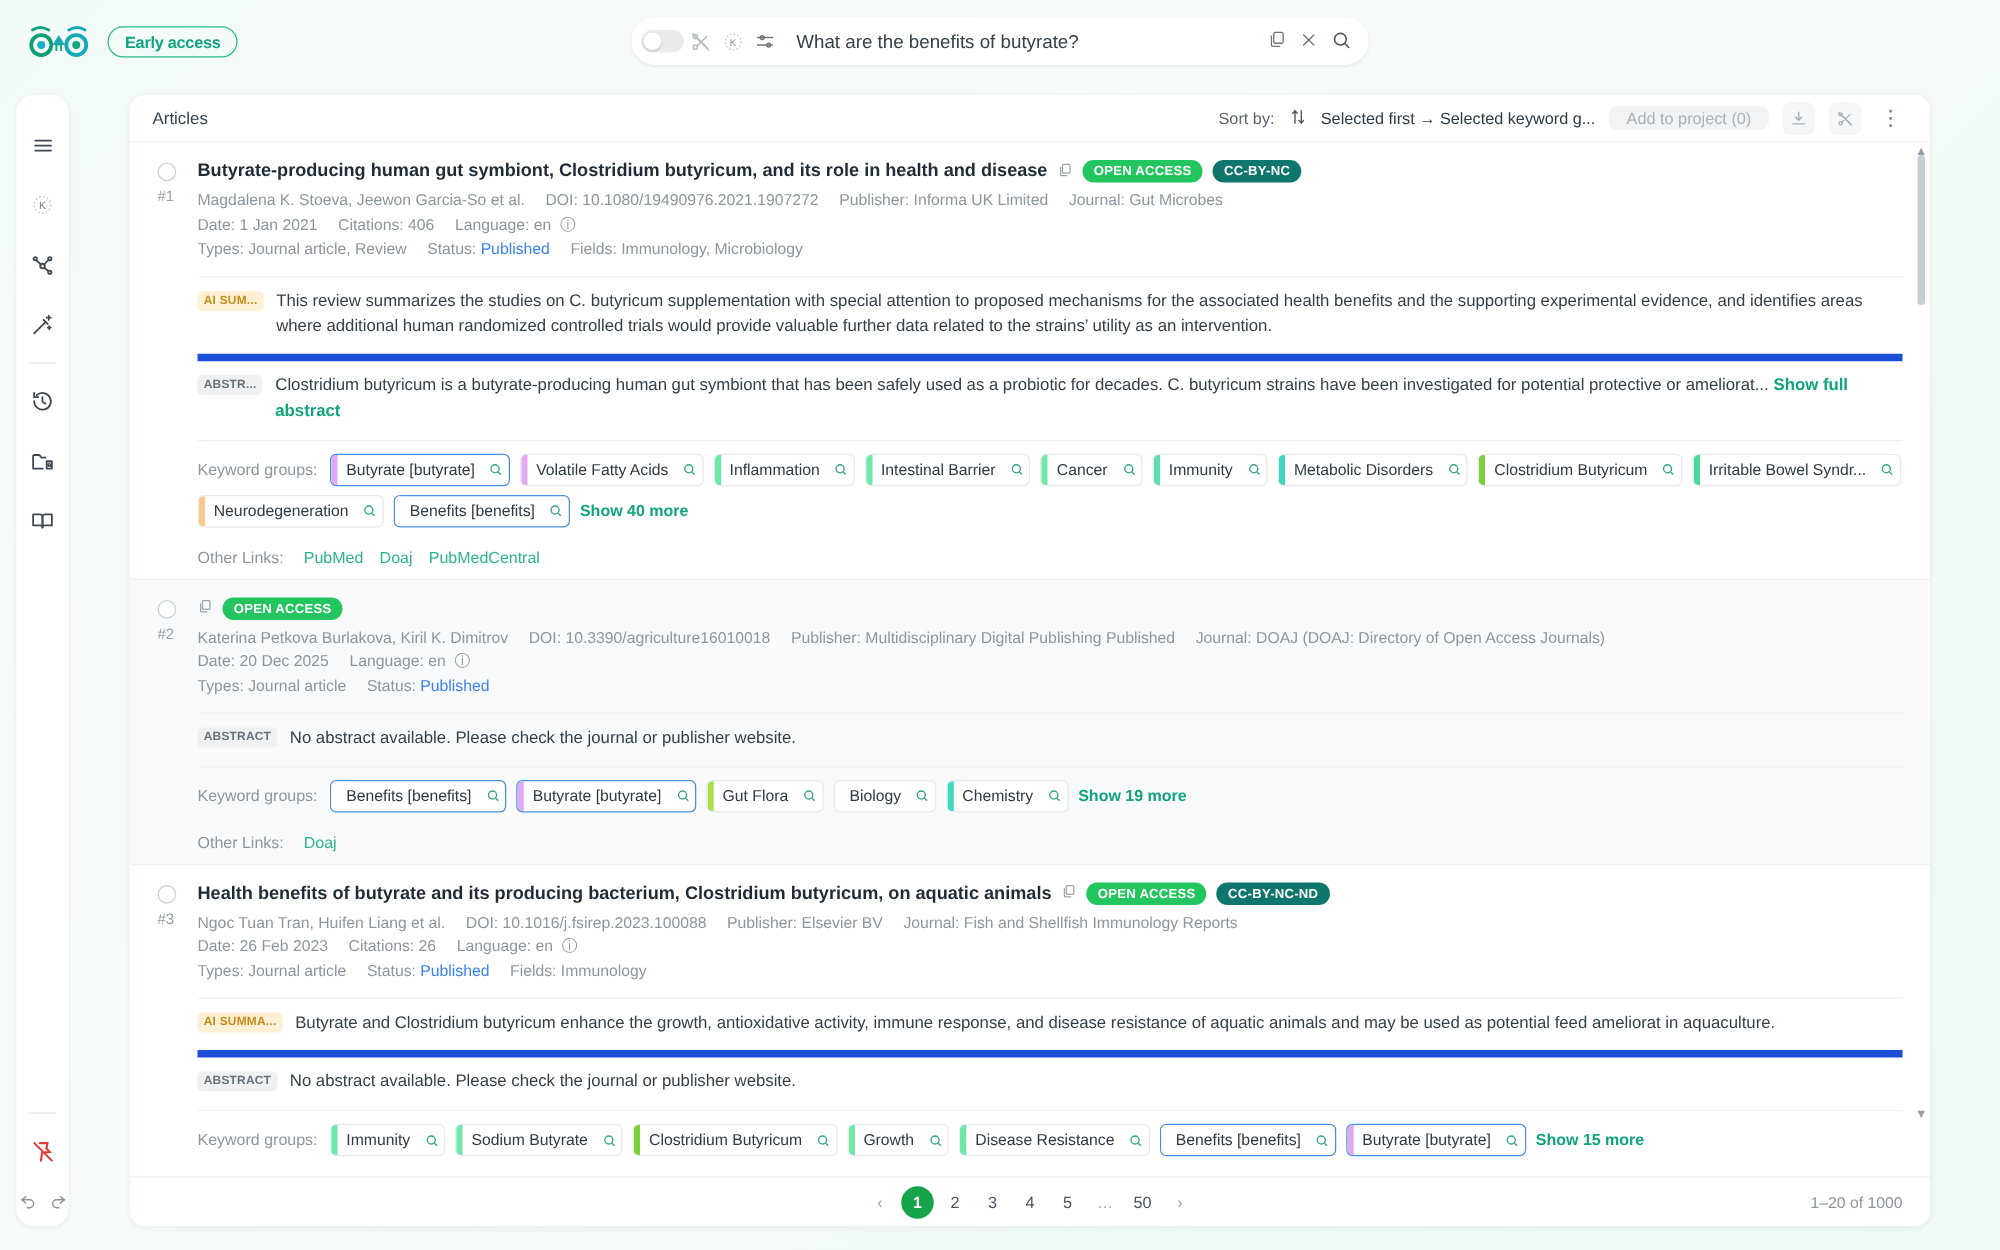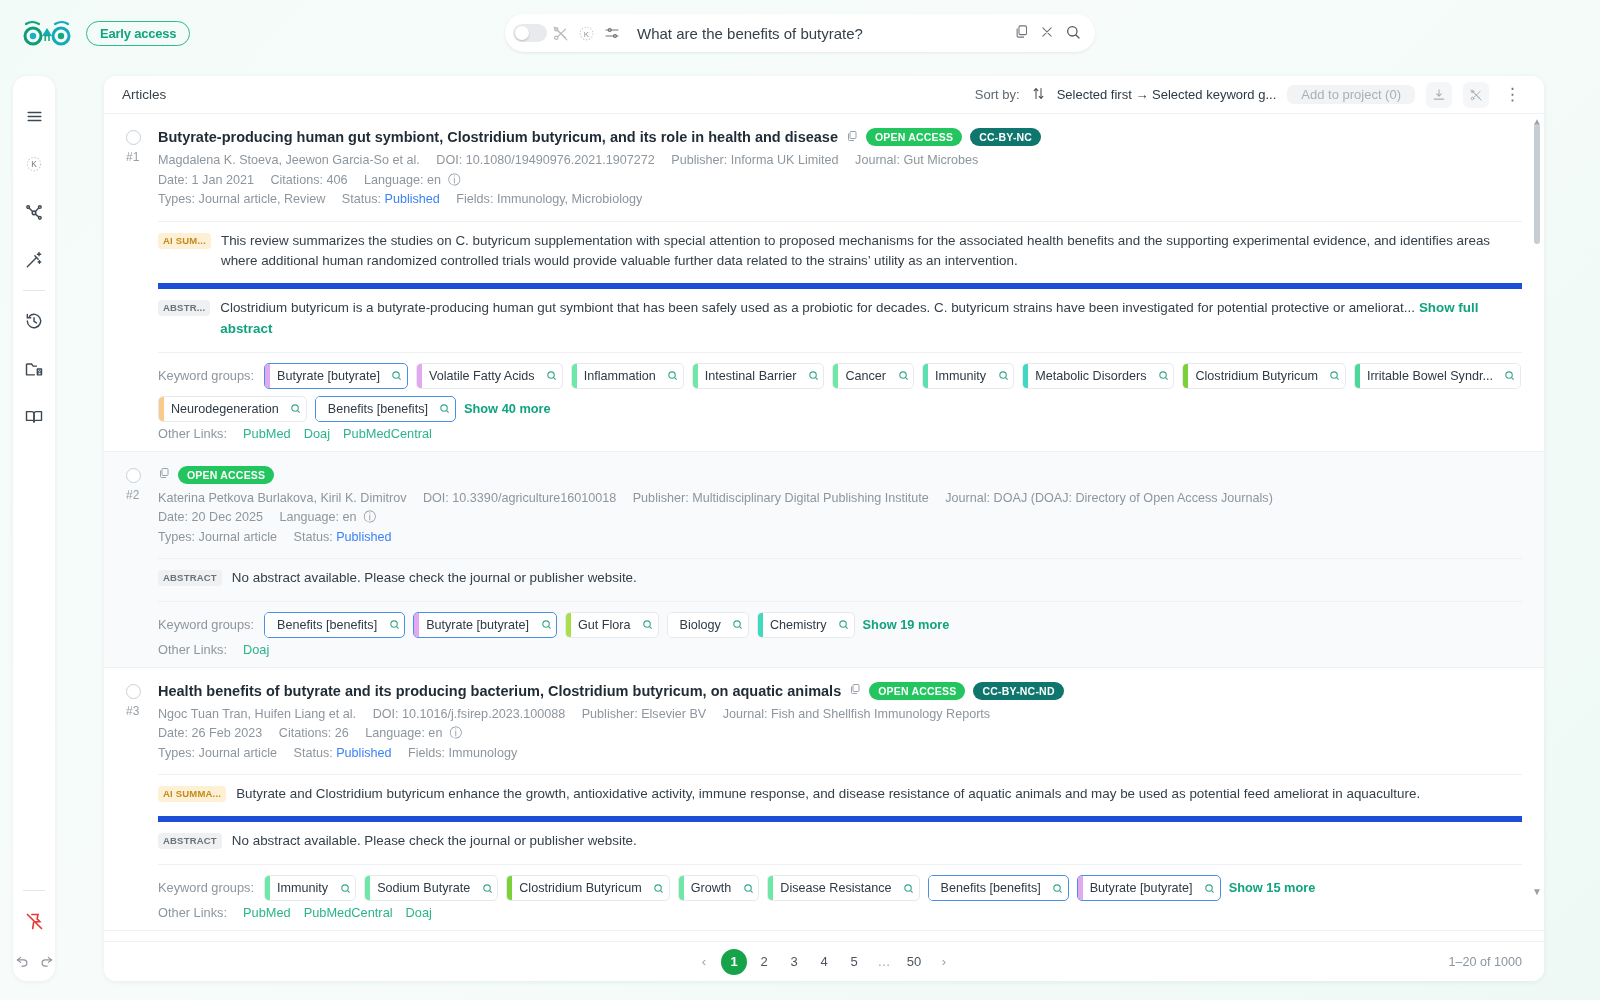--- a/index.html
+++ b/index.html
@@ -107,21 +107,21 @@
   .kw-label { color:#8d969e; font-size:12.8px; padding-top:5px; margin-right:2px; }
   .chip {
     display:flex; align-items:stretch; border:1px solid #e6eaed; border-radius:5px;
     background:#fff; overflow:hidden; height:26px;
   }
   .chip.sel { border:1.4px solid #4a90e2; }
   .chip-bar { width:5px; flex:none; }
   .chip-lbl { font-size:12.6px; color:#2e3a44; padding:0 7px; display:flex; align-items:center; white-space:nowrap; }
   .chip-mag { width:20px; display:flex; align-items:center; justify-content:center; color:#34a58a; flex:none; }
   .showmore { color:#10a37f; font-weight:bold; font-size:12.8px; padding-top:5px; cursor:pointer; }
-  .links { margin-top:4px; font-size:12.8px; color:#8d969e; display:flex; gap:13px; align-items:flex-start; }
+  .links { margin-top:16px; font-size:12.8px; color:#8d969e; display:flex; gap:13px; align-items:flex-start; }
   .links .lbl { margin-right:3px; }
   .links a { color:#2bb48c; text-decoration:none; cursor:pointer; }
   
   .pager { height:40px; flex:none; display:flex; align-items:center; justify-content:center; position:relative; border-top:1px solid #eef1f3; background:#fff; }
   .pg { width:26px;height:26px;border-radius:13px;display:flex;align-items:center;justify-content:center;font-size:13px;color:#4a555f;cursor:pointer;margin:0 2px; }
   .pg.active { background:#16a34a; color:#fff; font-weight:bold; }
   .pg.arrow { color:#9aa3aa; }
   .pg.dots { color:#9aa3aa; cursor:default; }
   .range { position:absolute; right:22px; font-size:12.6px; color:#8d969e; }
 </style>
@@ -478,21 +478,21 @@
               <svg width="12" height="12" viewBox="0 0 24 24" fill="none" stroke="#9aa3aa" stroke-width="2">
                   <rect x="8" y="3" width="12" height="14" rx="2"></rect>
                   <path d="M5 7v12a2 2 0 0 0 2 2h9"></path>
                 </svg>
             </span>
             <span class="badge oa">OPEN ACCESS</span>
           </div>
           <div class="meta">
             <span>Katerina Petkova Burlakova, Kiril K. Dimitrov</span><span class="sep"></span>
             <span>DOI: 10.3390/agriculture16010018</span><span class="sep"></span>
-            <span>Publisher: Multidisciplinary Digital Publishing Institute</span><span class="sep"></span>
+            <span>Publisher: Multidisciplinary Digital Publishing Published</span><span class="sep"></span>
             <span>Journal: DOAJ (DOAJ: Directory of Open Access Journals)</span><br>
             <span>Date: 20 Dec 2025</span><span class="sep"></span>
             <span>Language: en</span>
             <span>&nbsp;ⓘ</span><br>
             <span>Types: Journal article</span><span class="sep"></span>
             <span>Status:</span>
             <span class="pub">Published</span>
           </div>
           <div class="sec first">
             <span class="tag abs">ABSTRACT</span>

